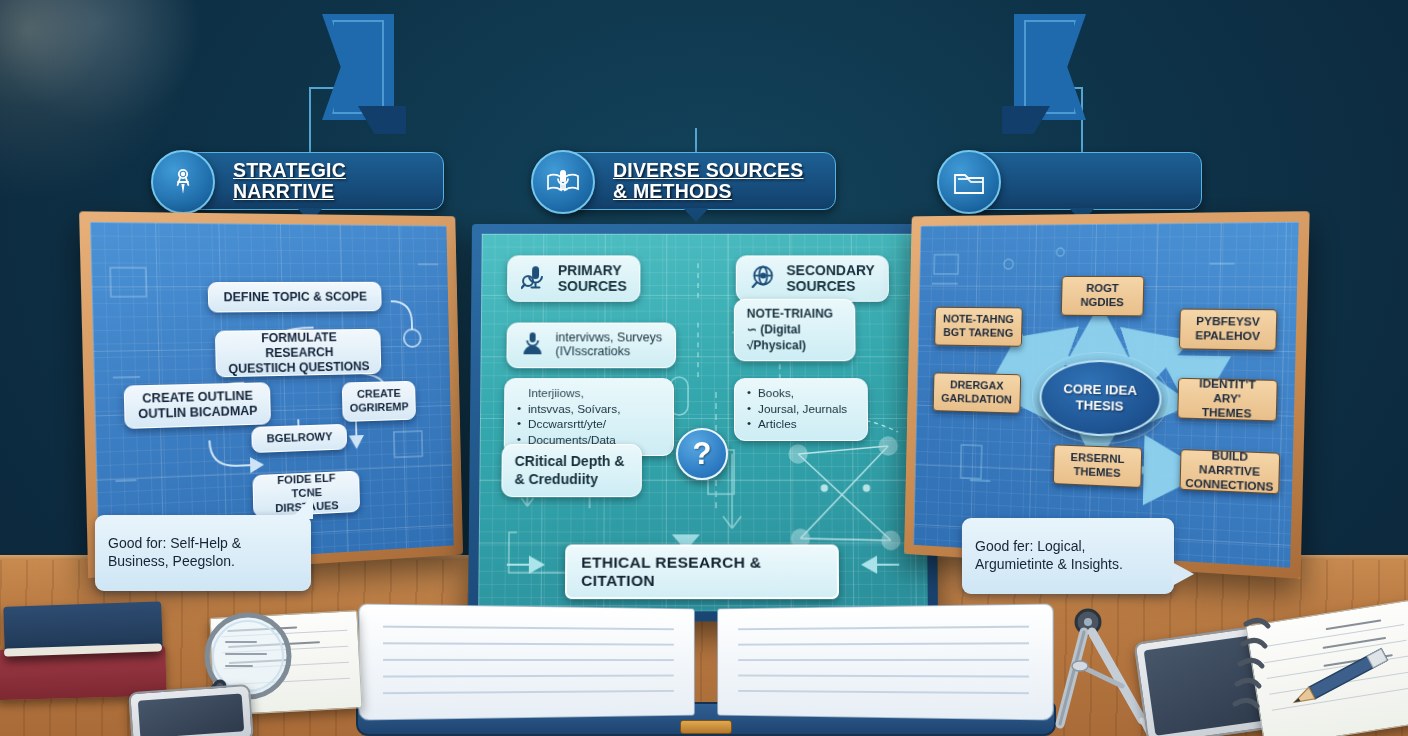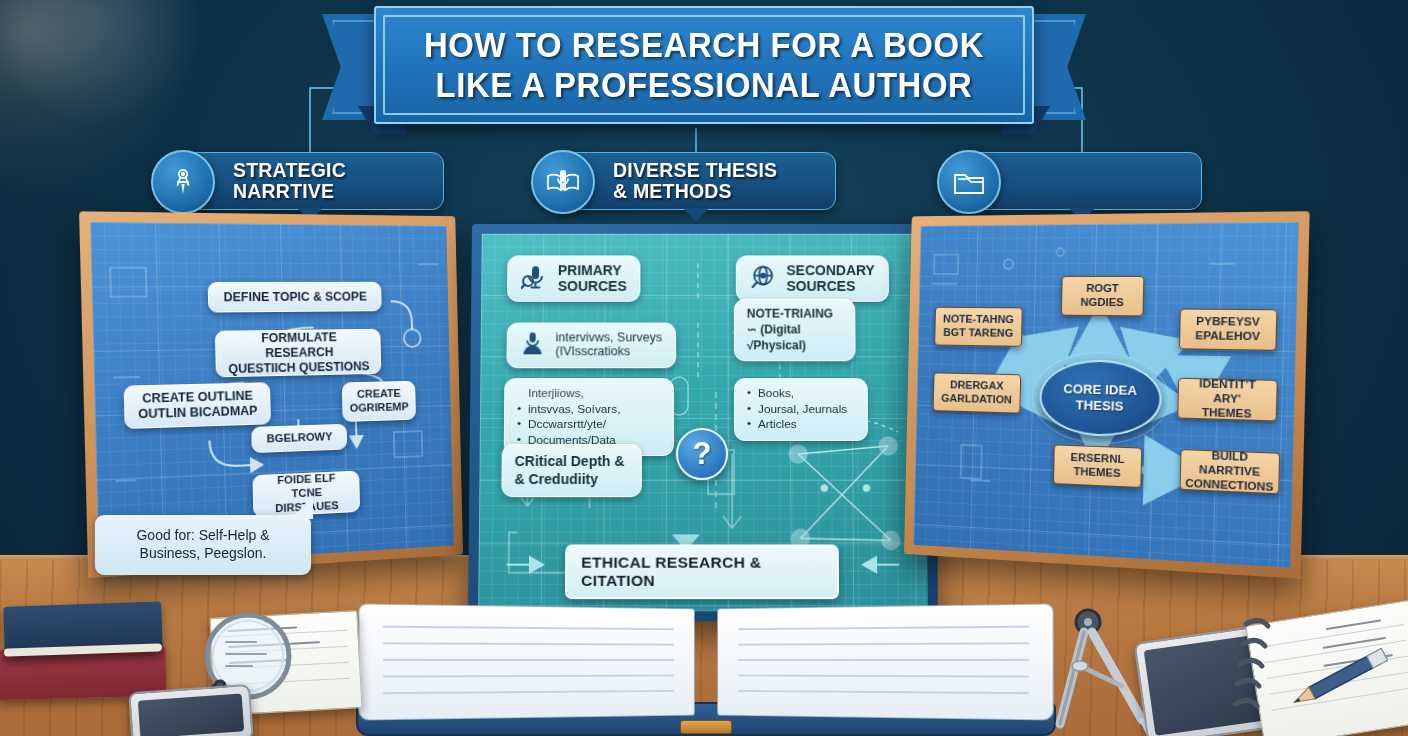--- a/index.html
+++ b/index.html
@@ -45,21 +45,21 @@
   .sec-head { position:absolute; height:58px; display:flex; align-items:center;
               background:linear-gradient(180deg,#1d5f93 0%,#174f7f 55%,#123f69 100%);
               border:1.5px solid #56b3e4; border-radius:12px;
               box-shadow:0 4px 10px rgba(0,0,0,.45); padding-left:56px; padding-right:16px; }
   .sec-head .badge { position:absolute; left:-26px; top:-3px; width:64px; height:64px;
                      border-radius:50%;
                      background:radial-gradient(circle at 35% 30%,#3f9ad6,#1c6aa8 70%,#15517f);
                      border:2px solid #73c6ee; display:flex; align-items:center; justify-content:center;
                      box-shadow:0 3px 8px rgba(0,0,0,.5); }
   .sec-head .label { color:#fff; font-weight:bold; font-size:19.5px; line-height:1.08;
-                     text-shadow:1.5px 1.5px 2px rgba(0,0,0,.6); letter-spacing:.2px; }
+                     text-shadow:1.5px 1.5px 2px rgba(0,0,0,.6); letter-spacing:.2px;text-decoration:underline; }
   .sec-head .label span { display:block; }
   .sec-head .notch { position:absolute; bottom:-13px; left:50%; margin-left:-13px;
                      width:0; height:0; border-left:13px solid transparent;
                      border-right:13px solid transparent; border-top:14px solid #154a79; }
   #sec1 { left:176px; top:152px; width:268px; }
   #sec2 { left:556px; top:152px; width:280px; }
   #sec3 { left:962px; top:152px; width:240px; }
 
   
   .desk { position:absolute; left:0; top:560px; width:1408px; height:176px;
@@ -150,21 +150,21 @@
           border:2.5px solid #bfe4f7; box-shadow:0 5px 12px rgba(0,0,0,.5);
           color:#fff; font-weight:bold; font-size:13.5px; line-height:1.22;
           display:flex; flex-direction:column; align-items:center; justify-content:center;
           text-align:center; text-shadow:1px 1px 2px rgba(0,0,0,.5); }
   .core-halo { position:absolute; border-radius:50%; border:1.5px solid rgba(190,228,250,.45); }
 
   
   .callout { position:absolute; background:linear-gradient(180deg,#e8f4fb,#cfe6f5);
              border-radius:9px; box-shadow:0 3px 8px rgba(0,20,50,.4);
              color:#172434; font-size:14px; font-style:italic; line-height:1.28;
-             padding:12px 13px;text-align:center; }
+             padding:20px 13px; }
   .callout b { font-style:normal; font-weight:normal; }
   .callout .tail { position:absolute; width:0; height:0; }
 
   
   .book { position:absolute; left:356px; top:600px; width:700px; height:136px; }
   .book-page { position:absolute; top:6px; width:340px; height:112px;
                background:linear-gradient(180deg,#ffffff,#e7eef5);
                border:1.5px solid #9fb6cb; }
   .book-page.l { left:8px; border-radius:8px 3px 3px 10px;
                  transform:perspective(600px) rotateY(9deg); }
@@ -208,27 +208,20 @@
 
   <div class="ribbon-wrap">
     <div class="ribbon-tail l">
         <div class="ribbon-tail-in"></div>
       </div>
     <div class="ribbon-tail r">
         <div class="ribbon-tail-in"></div>
       </div>
     <div class="ribbon-fold l"></div>
     <div class="ribbon-fold r"></div>
-    <div class="ribbon-main">
-      <div class="ribbon-inner"></div>
-      <div class="ribbon-title">
-        <span>HOW TO RESEARCH FOR A BOOK</span>
-        <span>LIKE A PROFESSIONAL AUTHOR</span>
-      </div>
-    </div>
   </div>
 
   <div class="sec-head" id="sec1">
     <div class="badge">
       <svg width="34" height="34" viewBox="0 0 34 34" fill="none" stroke="#fff" stroke-width="1.8">
         <circle cx="17" cy="9" r="4.2"></circle>
           <circle cx="17" cy="9" r="1.3" fill="#fff"></circle>
         <path d="M14.4 12 L11.6 20 M19.6 12 L22.4 20" stroke-linecap="round"></path>
         <path d="M15.4 19 h3.2 l-1.6 10 z" fill="#fff" stroke="none"></path>
         <path d="M12 17 h10" stroke-linecap="round"></path>
@@ -245,21 +238,21 @@
     <div class="badge">
       <svg width="36" height="34" viewBox="0 0 36 34" fill="none" stroke="#fff" stroke-width="1.7">
         <path d="M3 11 q7 -3 13 1 v13 q-6 -4 -13 -1 z"></path>
         <path d="M33 11 q-7 -3 -13 1 v13 q6 -4 13 -1 z"></path>
         <rect x="15" y="5" width="6" height="12" rx="3" fill="#fff" stroke="none"></rect>
         <path d="M13 14 a5 5 0 0 0 10 0" stroke-linecap="round"></path>
         <path d="M18 19 v5 M14.5 24.5 h7" stroke-linecap="round"></path>
       </svg>
     </div>
     <div class="label">
-      <span>DIVERSE THESIS</span>
+      <span>DIVERSE SOURCES</span>
       <span>&amp; METHODS</span>
     </div>
     <div class="notch"></div>
   </div>
 
   <div class="sec-head" id="sec3">
     <div class="badge">
       <svg width="36" height="30" viewBox="0 0 36 30" fill="none" stroke="#fff" stroke-width="1.8">
         <path d="M4 8 h10 l3 3 h15 v15 H4 z"></path>
         <path d="M7 12 h10 l3 3 h12" opacity=".85"></path>
@@ -525,20 +518,25 @@
         <span>THEMES</span>
       </div>
 
       <div class="mm" style="left:276px; top:222px; width:96px; height:40px; flex-direction:column;">
         <span>BUILD NARRTIVE</span>
         <span>CONNECTIONS</span>
       </div>
     </div>
   </div>
 
+  <div class="callout" style="left:962px; top:518px; width:212px;">
+    <b>Good fer: Logical,</b><br>
+    <b>Argumietinte &amp; Insights.</b>
+    <div class="tail" style="right:-20px; bottom:8px; border-top:12px solid transparent; border-bottom:12px solid transparent; border-left:22px solid #d9e9f5;"></div>
+  </div>
 
   <div class="book">
     <div class="book-cover"></div>
     <div class="book-page l">
       <div class="book-line" style="top:20px"></div>
         <div class="book-line" style="top:36px"></div>
       <div class="book-line" style="top:52px"></div>
         <div class="book-line" style="top:68px"></div>
       <div class="book-line" style="top:84px"></div>
     </div>

